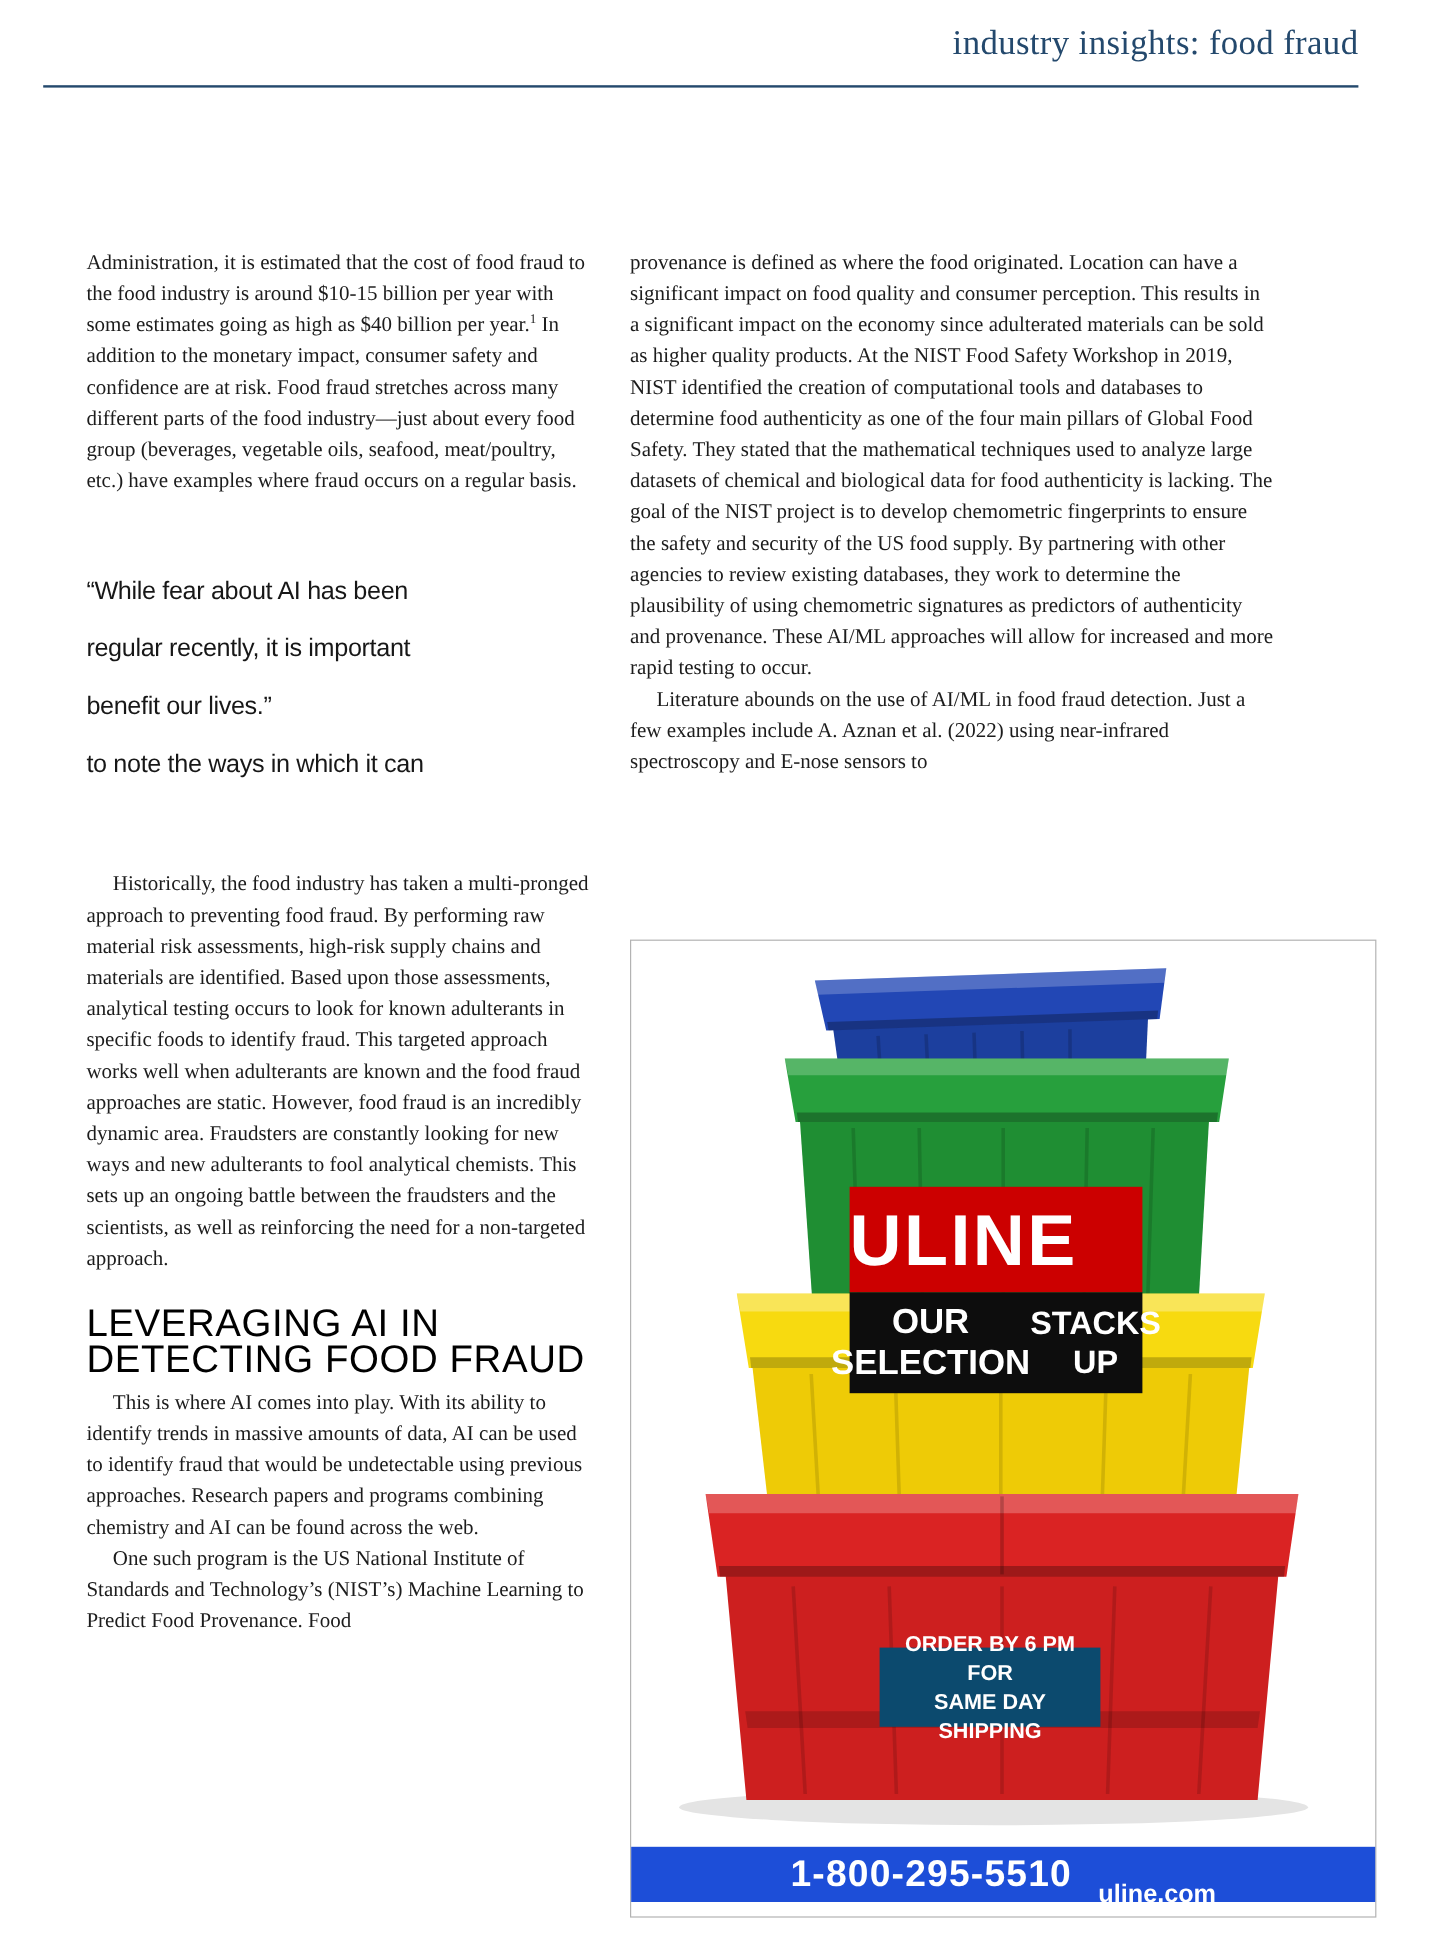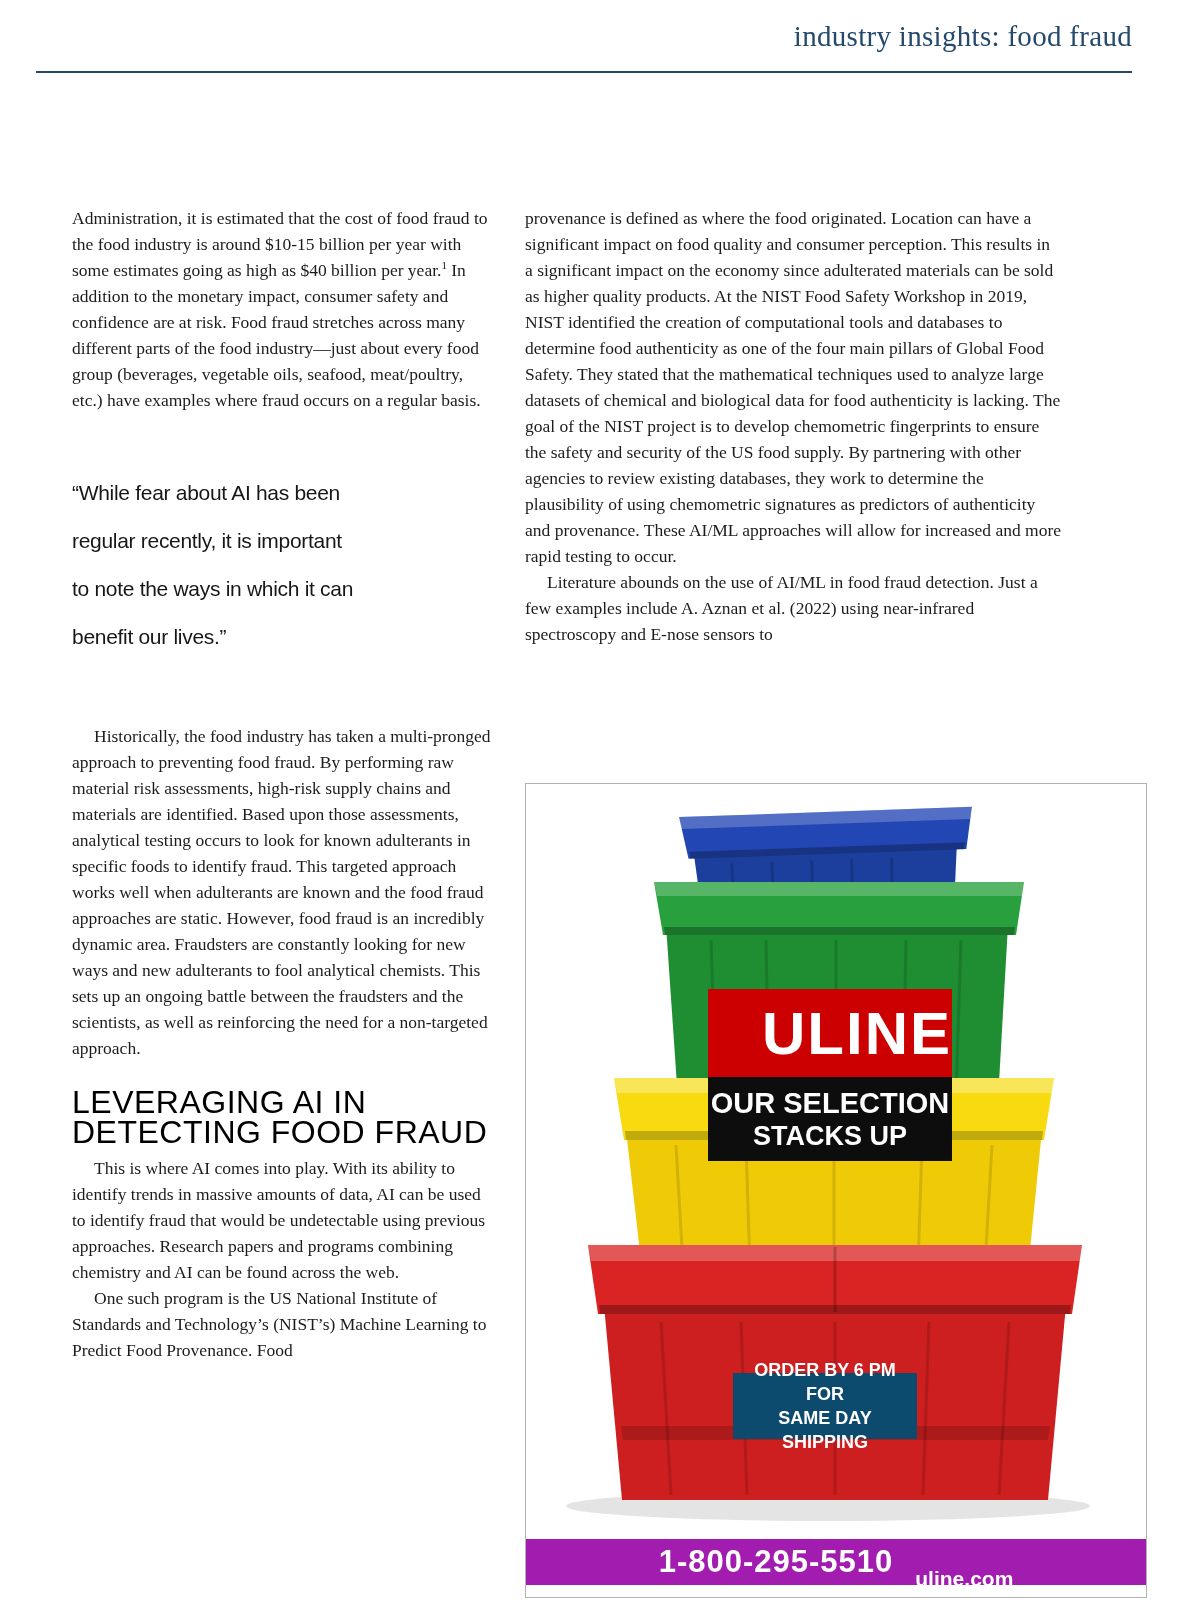--- a/index.html
+++ b/index.html
@@ -35,59 +35,59 @@
   
   .ad {
     position:absolute; left:525px; top:783px; width:620px; height:813px;
     border:1px solid #b3b3b3; background:#ffffff;
     font-family:"Liberation Sans", sans-serif;
   }
   .ad svg { position:absolute; top:6px; left:0; }
   .overlay { position:absolute; color:#ffffff; text-align:center; }
   .uline-box {
     left:182px; top:205px; width:244px; height:88px; background:#cc0000;
-    display:flex; align-items:center; justify-content:flex-end;
+    display:flex; align-items:center; justify-content:flex-start;
     font-size:60px; font-weight:bold; letter-spacing:2px;
   }
   .tagline-box {
     left:182px; top:293px; width:244px; height:84px; background:#0d0d0d;
-    display:flex; flex-direction:column; align-items:center; justify-content:center;
+    display:flex; flex-direction:row; align-items:center; justify-content:center;
     font-weight:bold;
     text-align:center;
   }
   .tagline-box .l1 { font-size:29px; line-height:34px; }
   .tagline-box .l2 { font-size:27px; line-height:32px; }
   .order-box {
     left:207px; top:589px; width:184px; height:66px; background:#0c4a6e;
     display:flex; flex-direction:column; align-items:center; justify-content:center;
     font-weight:bold; font-size:18px; line-height:24px;
   }
   .bottom-bar {
-    position:absolute; left:0; bottom:12px; width:100%; height:46px; background:#a21caf;
+    position:absolute; left:0; bottom:12px; width:100%; height:46px; background:#1d4ed8;
     display:flex; align-items:center; justify-content:center; gap:22px; color:#ffffff;
   }
   .bottom-bar .phone { font-size:31px; font-weight:bold; letter-spacing:1px; }
   .bottom-bar .site  { font-size:21px; font-weight:bold;margin-top:33px; }
 </style>
 </head>
 <body>
 
 <div class="page">
 
   <div class="header-title">industry insights: food fraud</div>
   <div class="rule"></div>
 
   <div class="col col-left">
     <p><span>Administration, it is estimated that the cost of food fraud to the food industry is around $10-15 billion per year with some estimates going as high as $40 billion per year.</span><sup class="fn">1</sup><span> In addition to the monetary impact, consumer safety and confidence are at risk. Food fraud stretches across many different parts of the food industry—just about every food group (beverages, vegetable oils, seafood, meat/poultry, etc.) have examples where fraud occurs on a regular basis.</span></p>
 
     <div class="pull-quote">
       <span>“While fear about AI has been</span>
       <span>regular recently, it is important</span>
+      <span>benefit our lives.”</span>
       <span>to note the ways in which it can</span>
-      <span>benefit our lives.”</span>
     </div>
 
     <p class="indent">Historically, the food industry has taken a multi-pronged approach to preventing food fraud. By performing raw material risk assessments, high-risk supply chains and materials are identified. Based upon those assessments, analytical testing occurs to look for known adulterants in specific foods to identify fraud. This targeted approach works well when adulterants are known and the food fraud approaches are static. However, food fraud is an incredibly dynamic area. Fraudsters are constantly looking for new ways and new adulterants to fool analytical chemists. This sets up an ongoing battle between the fraudsters and the scientists, as well as reinforcing the need for a non-targeted approach.</p>
 
     <div class="section-heading">LEVERAGING AI IN DETECTING FOOD FRAUD</div>
 
     <p class="indent">This is where AI comes into play. With its ability to identify trends in massive amounts of data, AI can be used to identify fraud that would be undetectable using previous approaches. Research papers and programs combining chemistry and AI can be found across the web.</p>
     <p class="indent">One such program is the US National Institute of Standards and Technology’s (NIST’s) Machine Learning to Predict Food Provenance. Food</p>
   </div>
 

